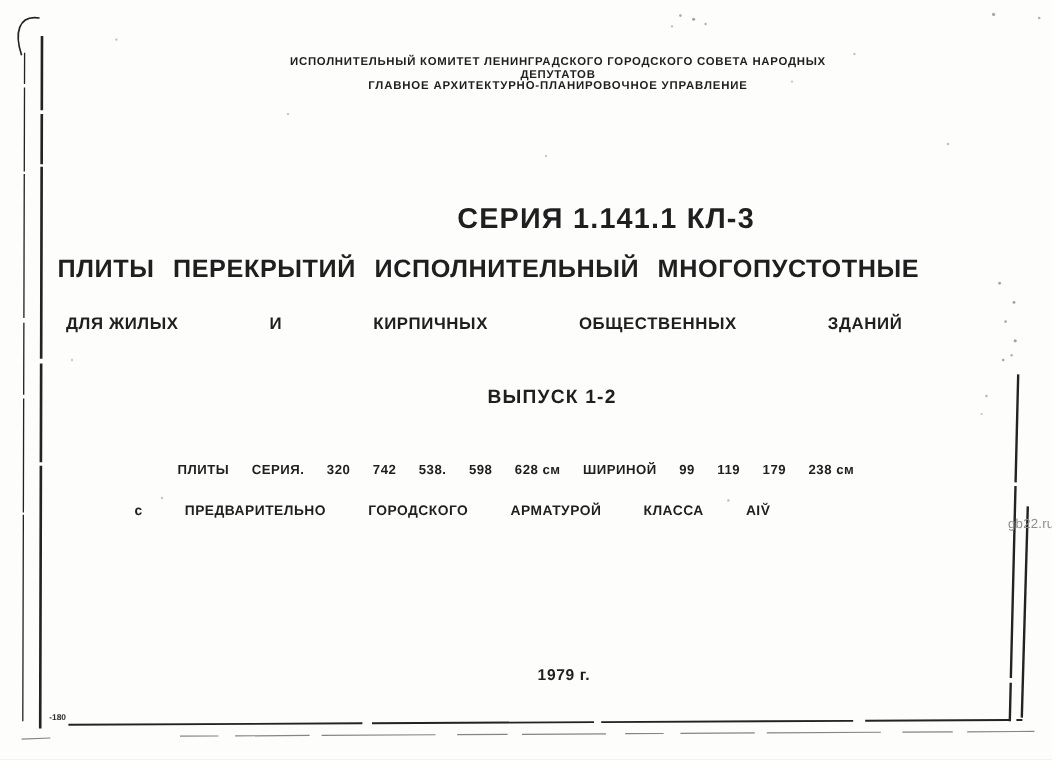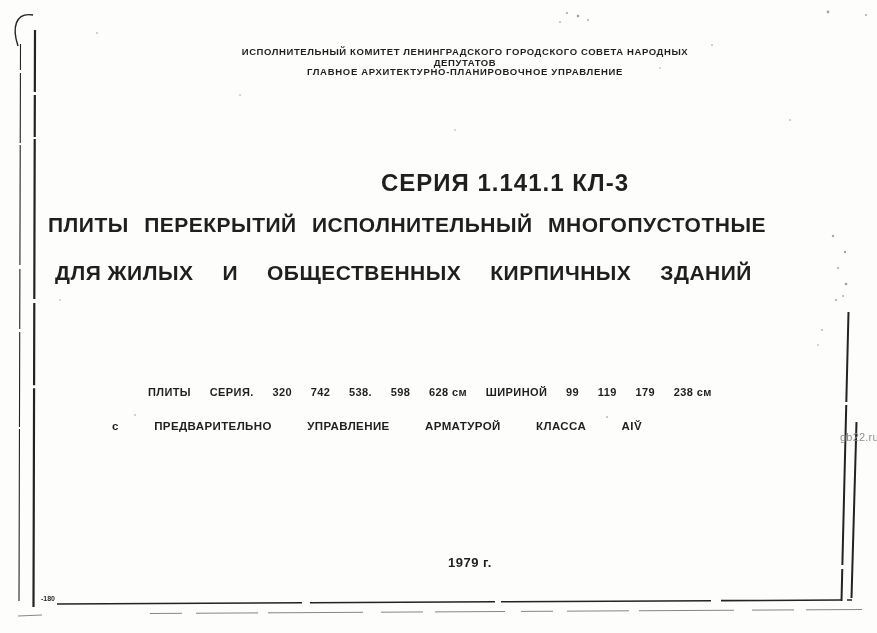--- a/index.html
+++ b/index.html
@@ -11,21 +11,21 @@
   .abs{position:absolute;}
   .ctr{text-align:center;}
   
   .h-line1{left:230px;top:46px;width:470px;font-size:9.5px;font-weight:bold;letter-spacing:.6px;}
   .h-line2{left:230px;top:66px;width:470px;font-size:9.5px;font-weight:bold;letter-spacing:.7px;}
   .h-line3{left:130px;top:119px;width:680px;font-size:12.5px;font-weight:bold;letter-spacing:.5px;word-spacing:3px;}
   .series {left:340px;top:169px;width:330px;font-size:24px;font-weight:bold;letter-spacing:1px;}
   
   .row{display:flex;justify-content:space-between;align-items:flex-end;}
   .title1{left:48px;top:213px;width:718px;font-size:21px;font-weight:bold;letter-spacing:.5px;}
-  .title2{left:55px;top:261px;width:697px;font-size:21px;font-weight:bold;letter-spacing:.5px;}
+  .title2{left:55px;top:261px;width:697px;font-size:14px;font-weight:bold;letter-spacing:.5px;}
   .issue {left:395px;top:323px;width:130px;font-size:16px;font-weight:bold;letter-spacing:1px;}
   .dims  {left:148px;top:386px;width:564px;font-size:11px;font-weight:bold;letter-spacing:.4px;}
   .reinf {left:112px;top:420px;width:530px;font-size:11.5px;font-weight:bold;letter-spacing:.4px;}
   .year  {left:448px;top:555px;font-size:13px;font-weight:bold;letter-spacing:.5px;}
   .scale-note{left:41px;top:595px;font-size:7px;font-weight:bold;color:#2a2a2a;}
   .watermark{left:840px;top:431px;font-size:11px;color:#8f8f8f;letter-spacing:.2px;}
   svg.marks{position:absolute;left:0;top:0;}
   .ink{stroke:#232323;fill:none;}
 </style>
 </head>
@@ -85,44 +85,45 @@
 
   <div class="abs row title1">
     <span>ПЛИТЫ</span>
     <span>ПЕРЕКРЫТИЙ</span>
     <span>ИСПОЛНИТЕЛЬНЫЙ</span>
     <span>МНОГОПУСТОТНЫЕ</span>
   </div>
   <div class="abs row title2">
     <span>ДЛЯ ЖИЛЫХ</span>
     <span>И</span>
+    <span>КИРПИЧНЫХ</span>
     <span>ОБЩЕСТВЕННЫХ</span>
-    <span>КИРПИЧНЫХ</span>
     <span>ЗДАНИЙ</span>
   </div>
 
+  <div class="abs ctr issue">ВЫПУСК 1-2</div>
 
   <div class="abs row dims">
     <span>ПЛИТЫ</span>
     <span>СЕРИЯ.</span>
     <span>320</span>
     <span>742</span>
     <span>538.</span>
     <span>598</span>
     <span>628 см</span>
     <span>ШИРИНОЙ</span>
     <span>99</span>
     <span>119</span>
     <span>179</span>
     <span>238 см</span>
   </div>
   <div class="abs row reinf">
     <span>с</span>
     <span>ПРЕДВАРИТЕЛЬНО</span>
-    <span>УПРАВЛЕНИЕ</span>
+    <span>ГОРОДСКОГО</span>
     <span>АРМАТУРОЙ</span>
     <span>КЛАССА</span>
     <span>АIV̆</span>
   </div>
 
   <div class="abs year">1979 г.</div>
   <div class="abs scale-note">-180</div>
 
   <div class="abs watermark">gb22.ru</div>
 

